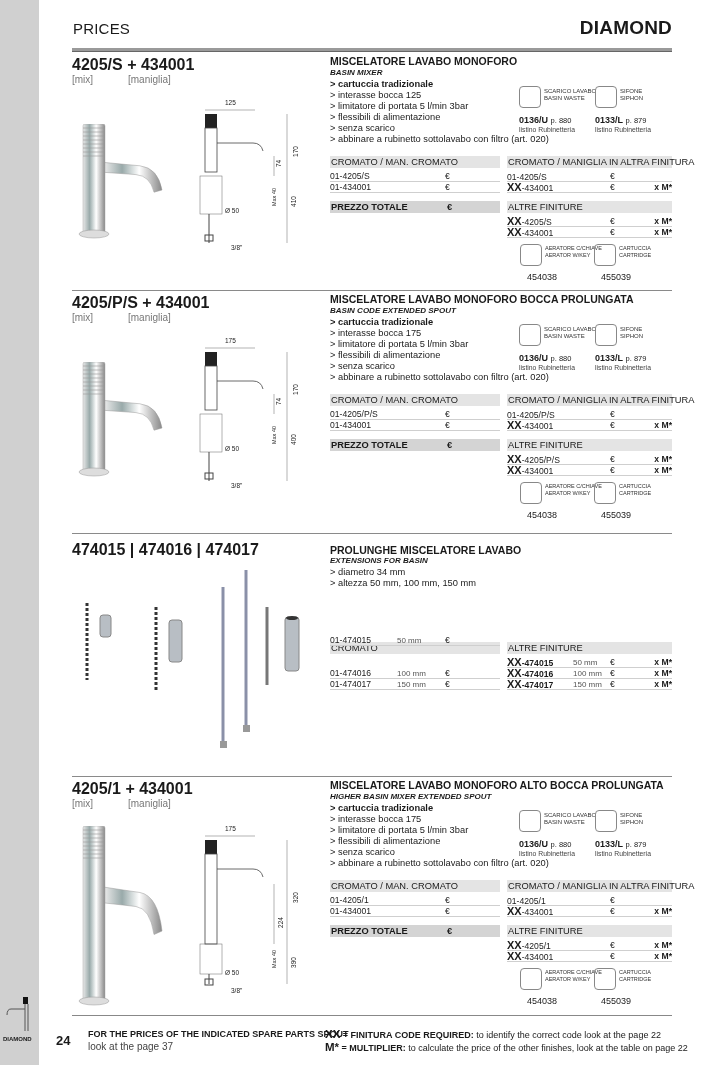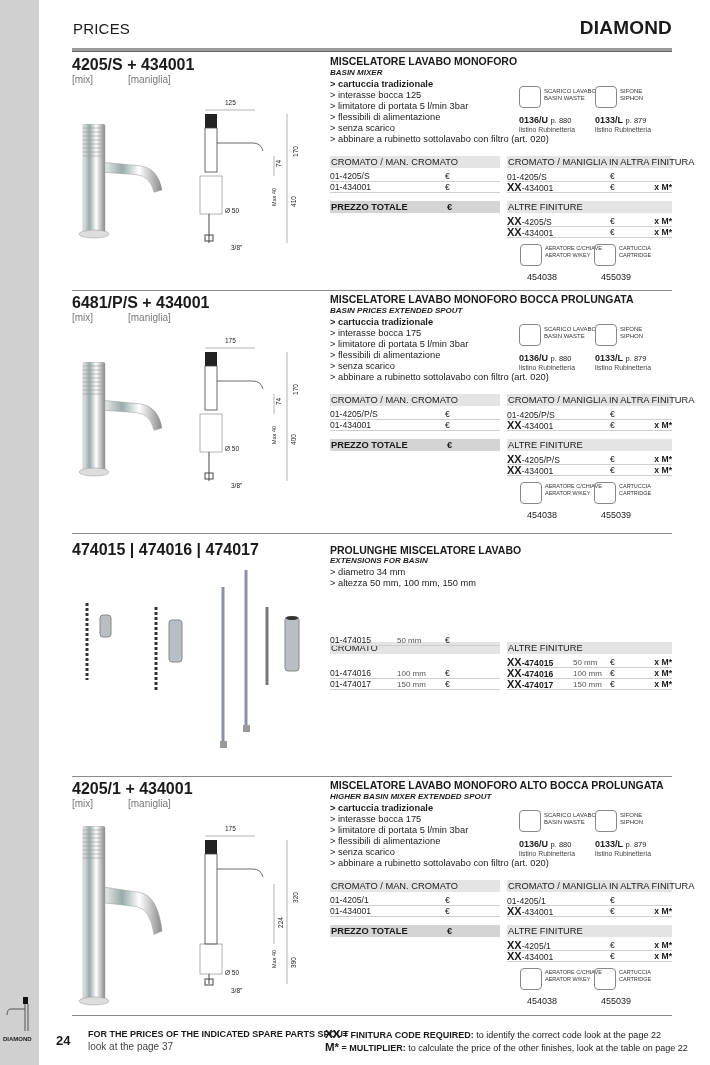--- a/index.html
+++ b/index.html
@@ -176,24 +176,24 @@
       </div>
     <div class="spare" style="left:594px;top:244px">
         <div class="box"></div>
         <div class="lbl">
         <div>CARTUCCIA</div>
         <div>CARTRIDGE</div>
       </div>
         <div class="cd">455039</div>
       </div>
     <div class="sec-line" style="top:290px"></div>
-    <div class="code" style="top:294px">6481/P/S + 434001</div>
+    <div class="code" style="top:294px">4205/P/S + 434001</div>
     <div class="tags" style="top:312px"><span style="width:56px">[mix]</span><span>[maniglia]</span></div>
     <div class="ptitle" style="top:293px">MISCELATORE LAVABO MONOFORO BOCCA PROLUNGATA</div>
-    <div class="psub" style="top:306px">BASIN PRICES EXTENDED SPOUT</div>
+    <div class="psub" style="top:306px">BASIN CODE EXTENDED SPOUT</div>
     <div class="feat" style="top:317px">
       <div style="font-weight:bold">&gt; cartuccia tradizionale</div>
       <div>&gt; interasse bocca 175</div>
       <div>&gt; limitatore di portata 5 l/min 3bar</div>
       <div>&gt; flessibili di alimentazione</div>
       <div>&gt; senza scarico</div>
       <div>&gt; abbinare a rubinetto sottolavabo con filtro (art. 020)</div>
     </div>
     <div class="acc" style="left:519px;top:324px">
         <div class="box"></div>

